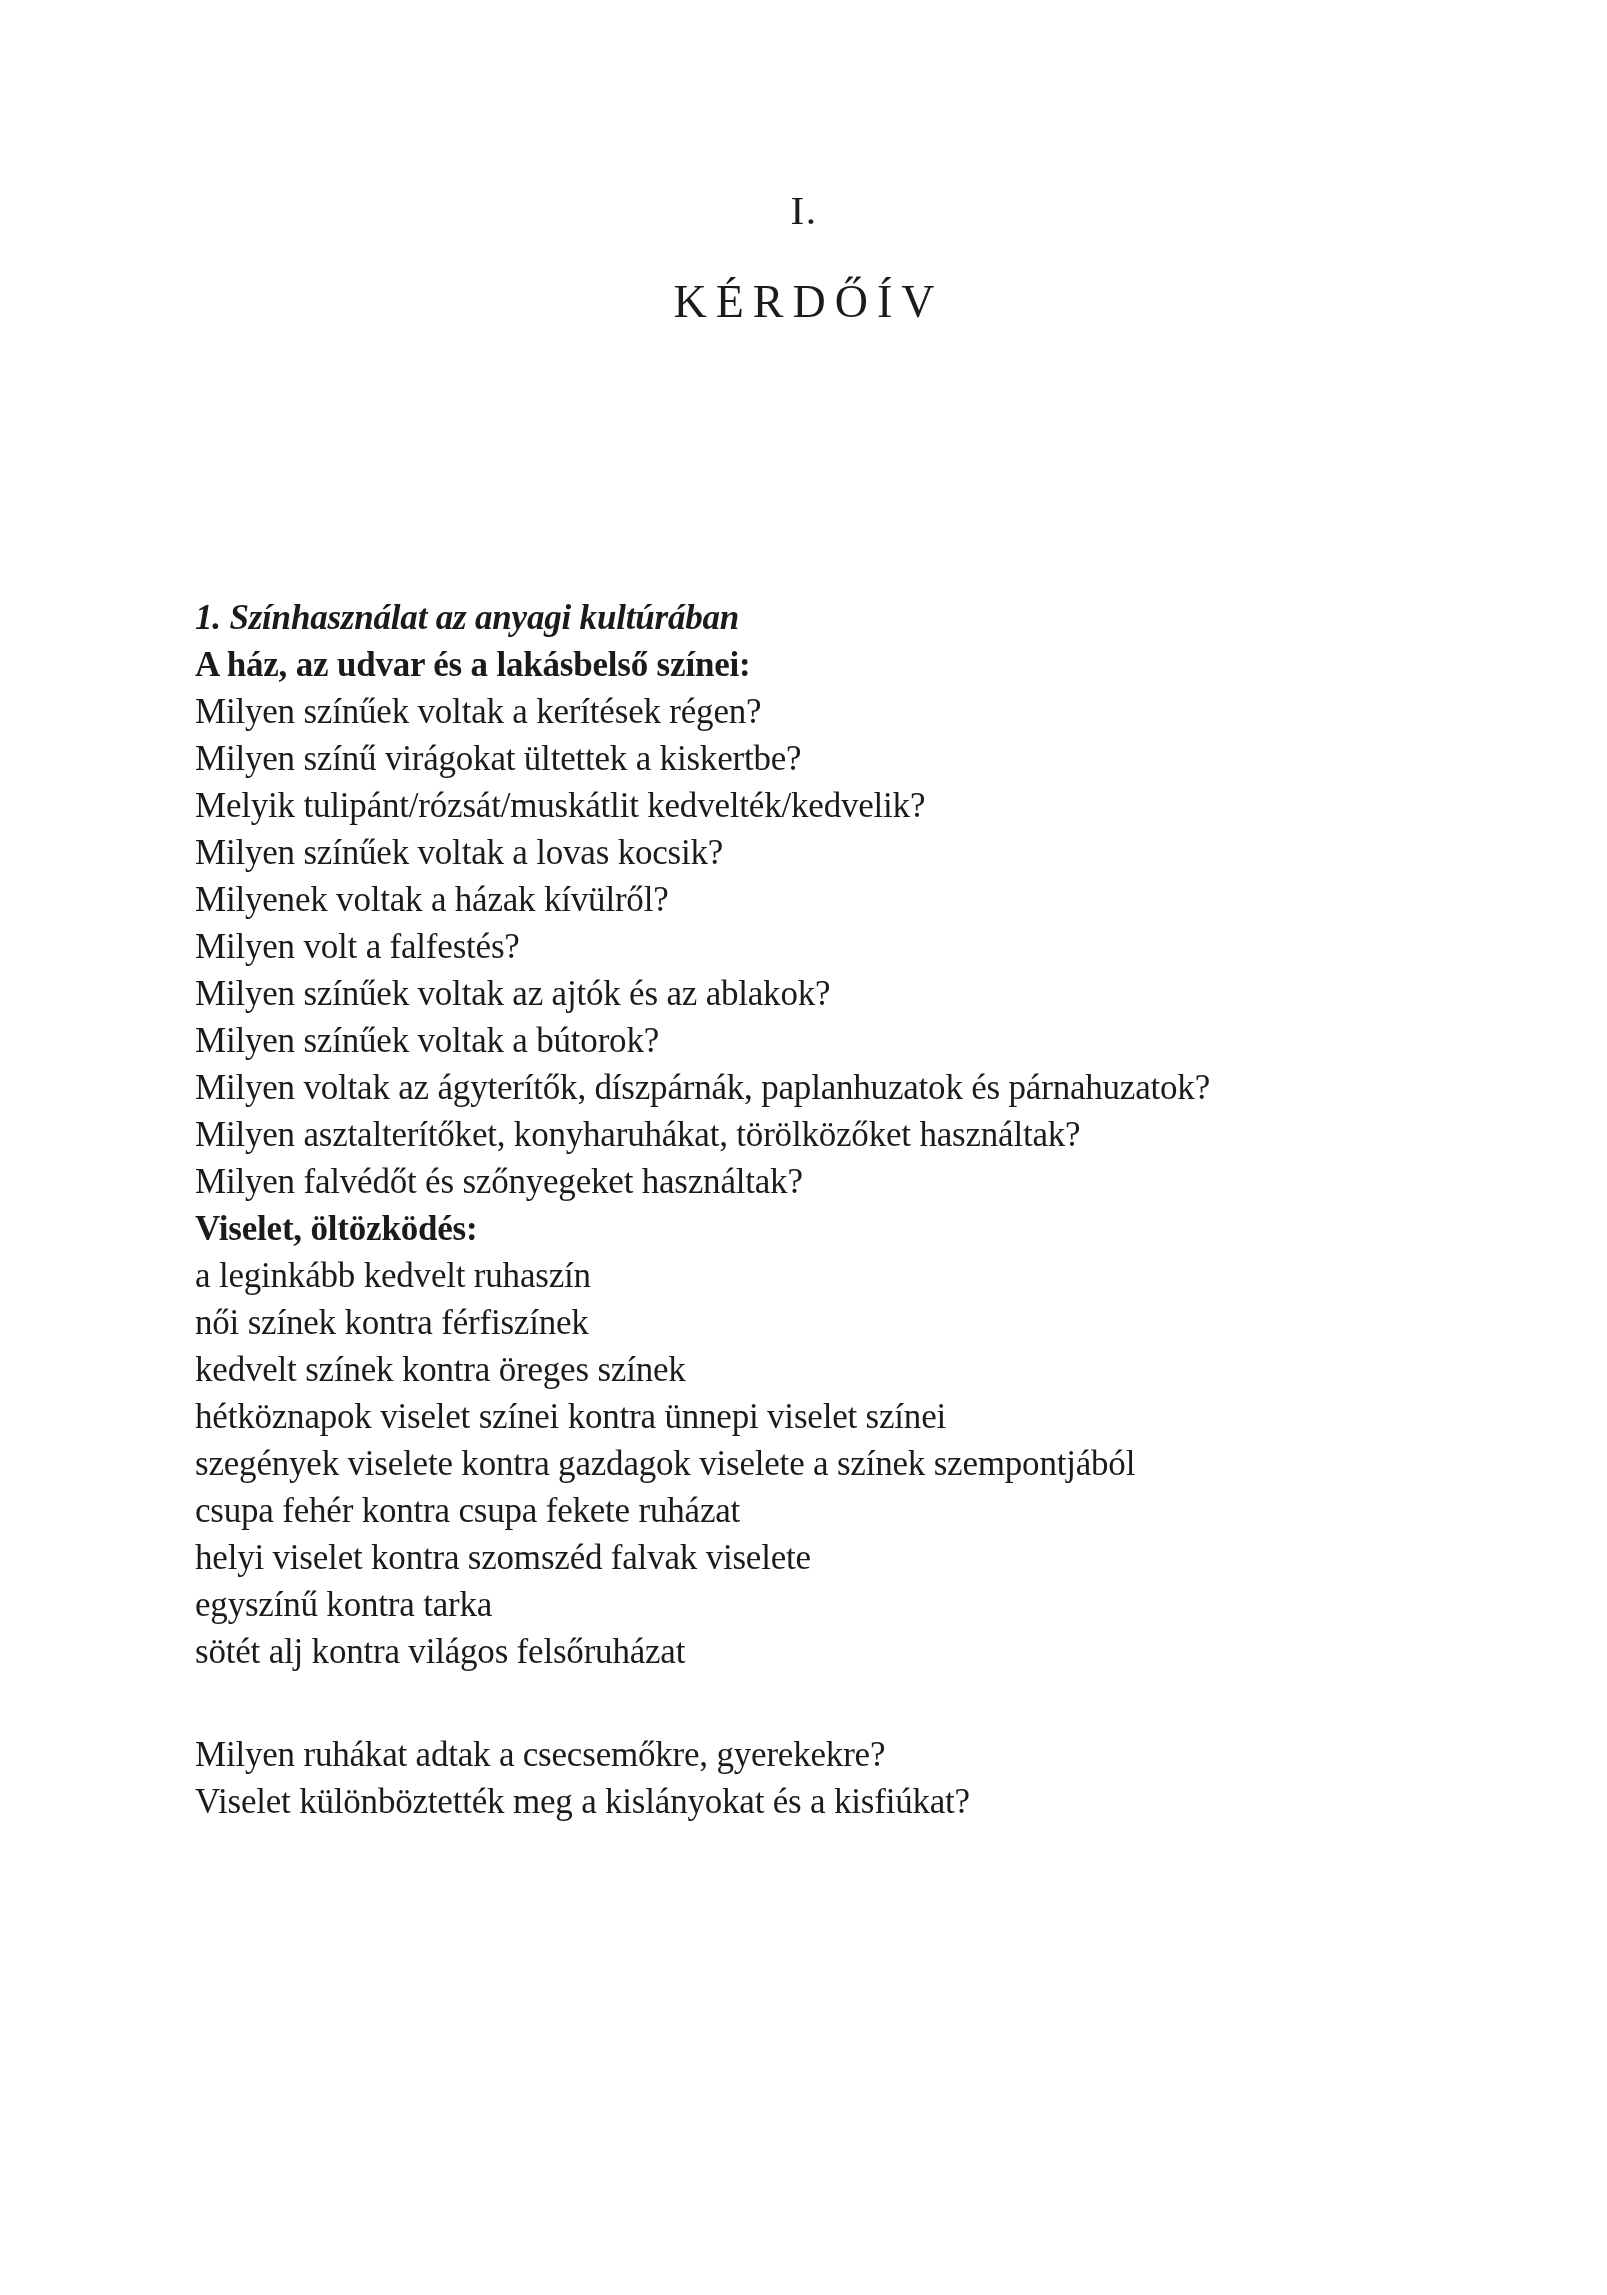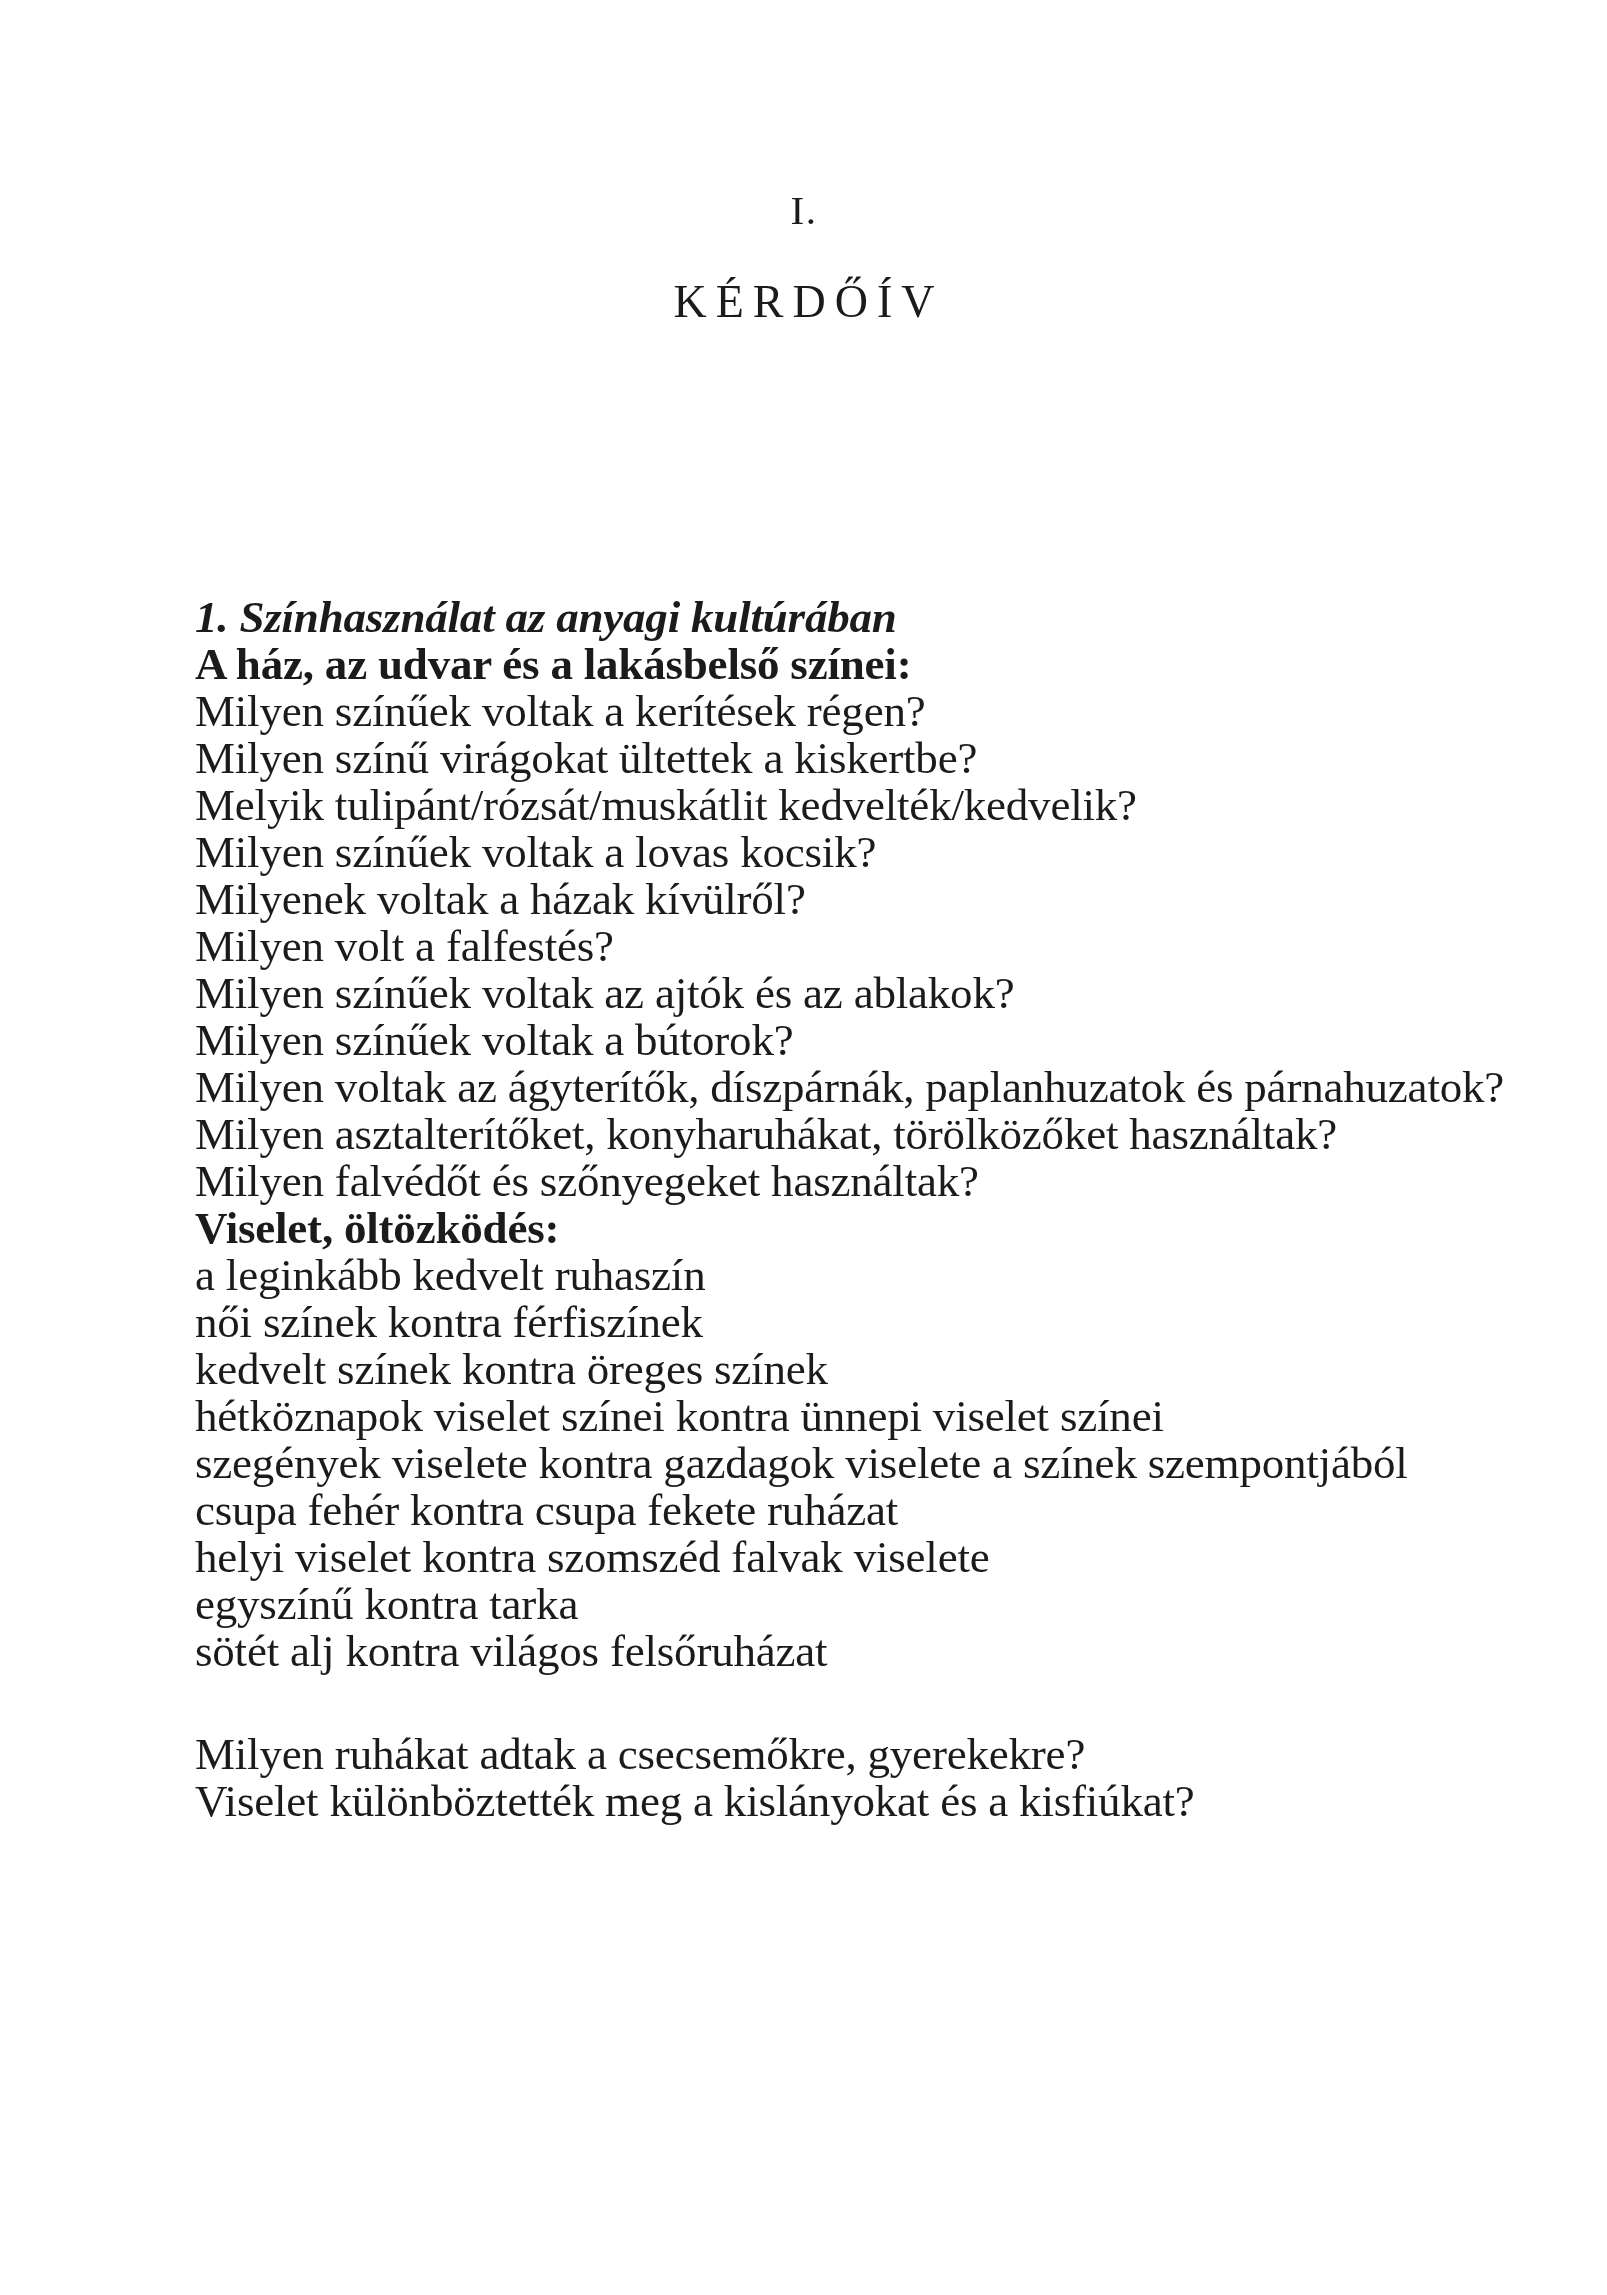--- a/index.html
+++ b/index.html
@@ -33,21 +33,21 @@
     text-align: center;
     font-size: 46px;
     letter-spacing: 9px;
     text-indent: 9px; 
   }
   .body-block {
     position: absolute;
     left: 195px;
     top: 594px;
     width: 1320px;
-    font-size: 45px;
+    font-size: 35px;
     line-height: 47px;
     letter-spacing: -0.2px;
   }
   .body-block p {
     margin: 0;
     white-space: nowrap;
   }
   .sec-2 { }
   .sec-3 { margin-top: 56px; }
   .bold-italic {

